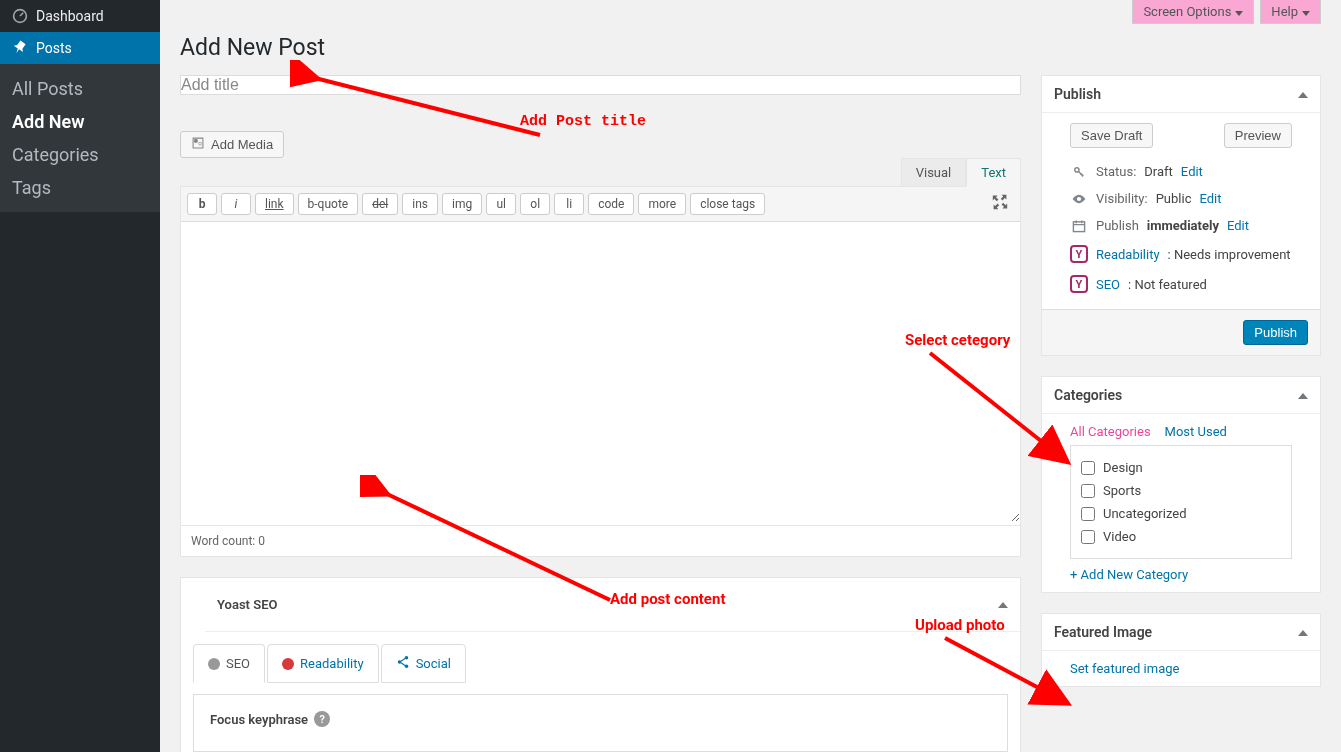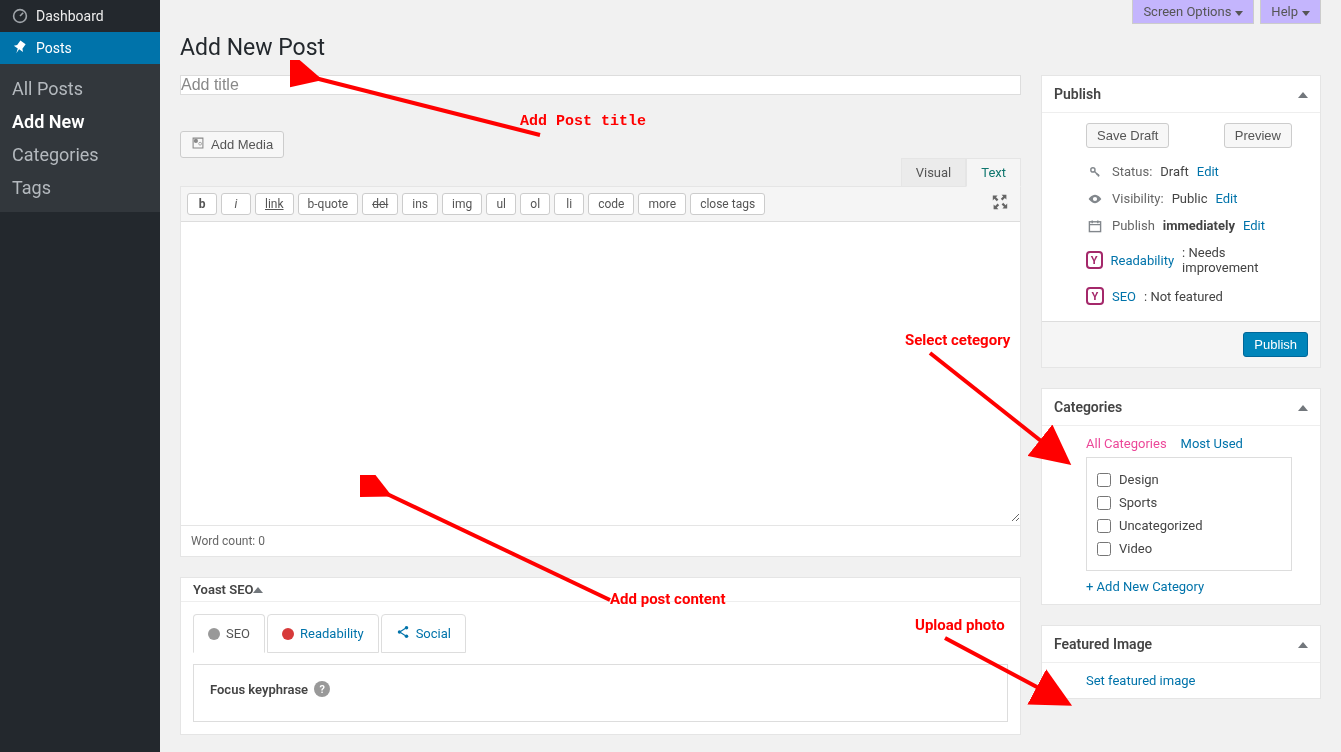--- a/index.html
+++ b/index.html
@@ -12,21 +12,21 @@
 .sb-item.active { background: #0073aa; color: #fff; position: relative; }
 .sb-item.active::after { content: ""; position: absolute; right: -8px; top: 50%; transform: translateY(-50%); border: 8px solid transparent; border-left-color: #0073aa; }
 .sb-item .ico { width: 20px; display: inline-flex; justify-content: center; margin-right: 6px; }
 .sb-sub { padding: 6px 12px; color: #b4b9be; font-size: 18px; cursor: pointer; }
 .sb-sub.current { color: #fff; font-weight: 600; }
 .sb-subs { background: #32373c; padding: 8px 0; }
 
 
 .main { margin-left: 160px; padding: 0 20px 20px 20px; position: relative; }
 .topbar { display: flex; justify-content: flex-end; gap: 6px; padding-top: 0; }
-.top-btn { background: #c4b5fd; border: 1px solid #ccc; border-top: none; padding: 4px 10px; font-size: 13px; color: #555; cursor: pointer; }
+.top-btn { background: #f9a8d4; border: 1px solid #ccc; border-top: none; padding: 4px 10px; font-size: 13px; color: #555; cursor: pointer; }
 .pagetitle { font-size: 23px; font-weight: 400; color: #23282d; margin: 10px 0 14px; }
 
 .columns { display: flex; gap: 20px; align-items: flex-start; }
 .col-main { flex: 1; }
 .col-side { width: 280px; }
 
 
 .title-input { width: 100%; padding: 0; font-size: 16px; border: 1px solid #ddd; background: #fff; }
 .title-input::placeholder { color: #888; }
 
@@ -42,32 +42,32 @@
 .ed-tab.active { background: #f5f5f5; border-bottom-color: #f5f5f5; color: #0f766e; }
 .ql-row { display: flex; align-items: center; gap: 4px; padding: 6px; border-bottom: 1px solid #ddd; background: #f5f5f5; }
 .ql-btn { border: 1px solid #ccc; background: #fff; color: #555; padding: 3px 9px; font-size: 12px; border-radius: 3px; cursor: pointer; min-width: 30px; text-align: center; }
 .ql-spacer { flex: 1; }
 .ql-fs { font-size: 16px; cursor: pointer; color: #666; padding: 0 6px; }
 .editor-body { min-height: 300px; width: 100%; border: none; padding: 10px; font-family: Consolas, monospace; font-size: 13px; resize: vertical; }
 .editor-foot { border-top: 1px solid #e5e5e5; padding: 8px 10px; font-size: 12px; color: #666; }
 
 
 .postbox { background: #fff; border: 1px solid #e5e5e5; margin-top: 20px; }
-.postbox .hd { display: flex; align-items: center; padding: 4px 12px; border-bottom: 1px solid #eee; font-weight: 600; }
+.postbox .hd { display: flex; justify-content: space-between; align-items: center; padding: 19px 12px; border-bottom: 1px solid #eee; font-weight: 600; margin-left: 24px; }
 .postbox .bd { padding: 12px; }
 .yoast-tabs { display: flex; gap: 2px; margin-bottom: 12px; }
 .ytab { display: inline-flex; align-items: center; gap: 6px; padding: 10px 14px; border: 1px solid #ddd; background: #fff; cursor: pointer; font-size: 13px; color: #0073aa; border-radius: 4px 4px 0 0; }
 .ytab.active { color: #555; border-bottom-color: #fff; }
 .ypanel { border: 1px solid #ddd; padding: 16px; margin-top: -1px; }
 .ypanel label { font-weight: 600; display: inline-flex; align-items: center; gap: 6px; margin-bottom: 8px; }
 
 
 .side-box { background: #fff; border: 1px solid #e5e5e5; margin-bottom: 20px; }
 .side-hd { display: flex; justify-content: space-between; align-items: center; padding: 10px 12px; border-bottom: 1px solid #eee; font-weight: 600; font-size: 14px; }
-.side-bd { padding: 10px 28px; margin-left: 16px; }
+.side-bd { padding: 10px 28px; }
 .side-ft { padding: 10px 12px; border-top: 1px solid #ddd; display: flex; justify-content: flex-end; background: #f5f5f5; }
 .pub-row { display: flex; align-items: center; gap: 8px; padding: 6px 0; font-size: 13px; }
 .pub-row .meta { color: #666; }
 .pub-ico { width: 18px; color: #82878c; display: inline-flex; justify-content: center; }
 .pub-top { display: flex; justify-content: space-between; gap: 6px; padding: 0 0 10px 0; }
 
 
 .cat-tabhdr { display: flex; gap: 14px; padding: 0 0 6px 0; }
 .cat-tabhdr span { cursor: pointer; }
 .cat-tabhdr .acttab { color: #ec4899; }

